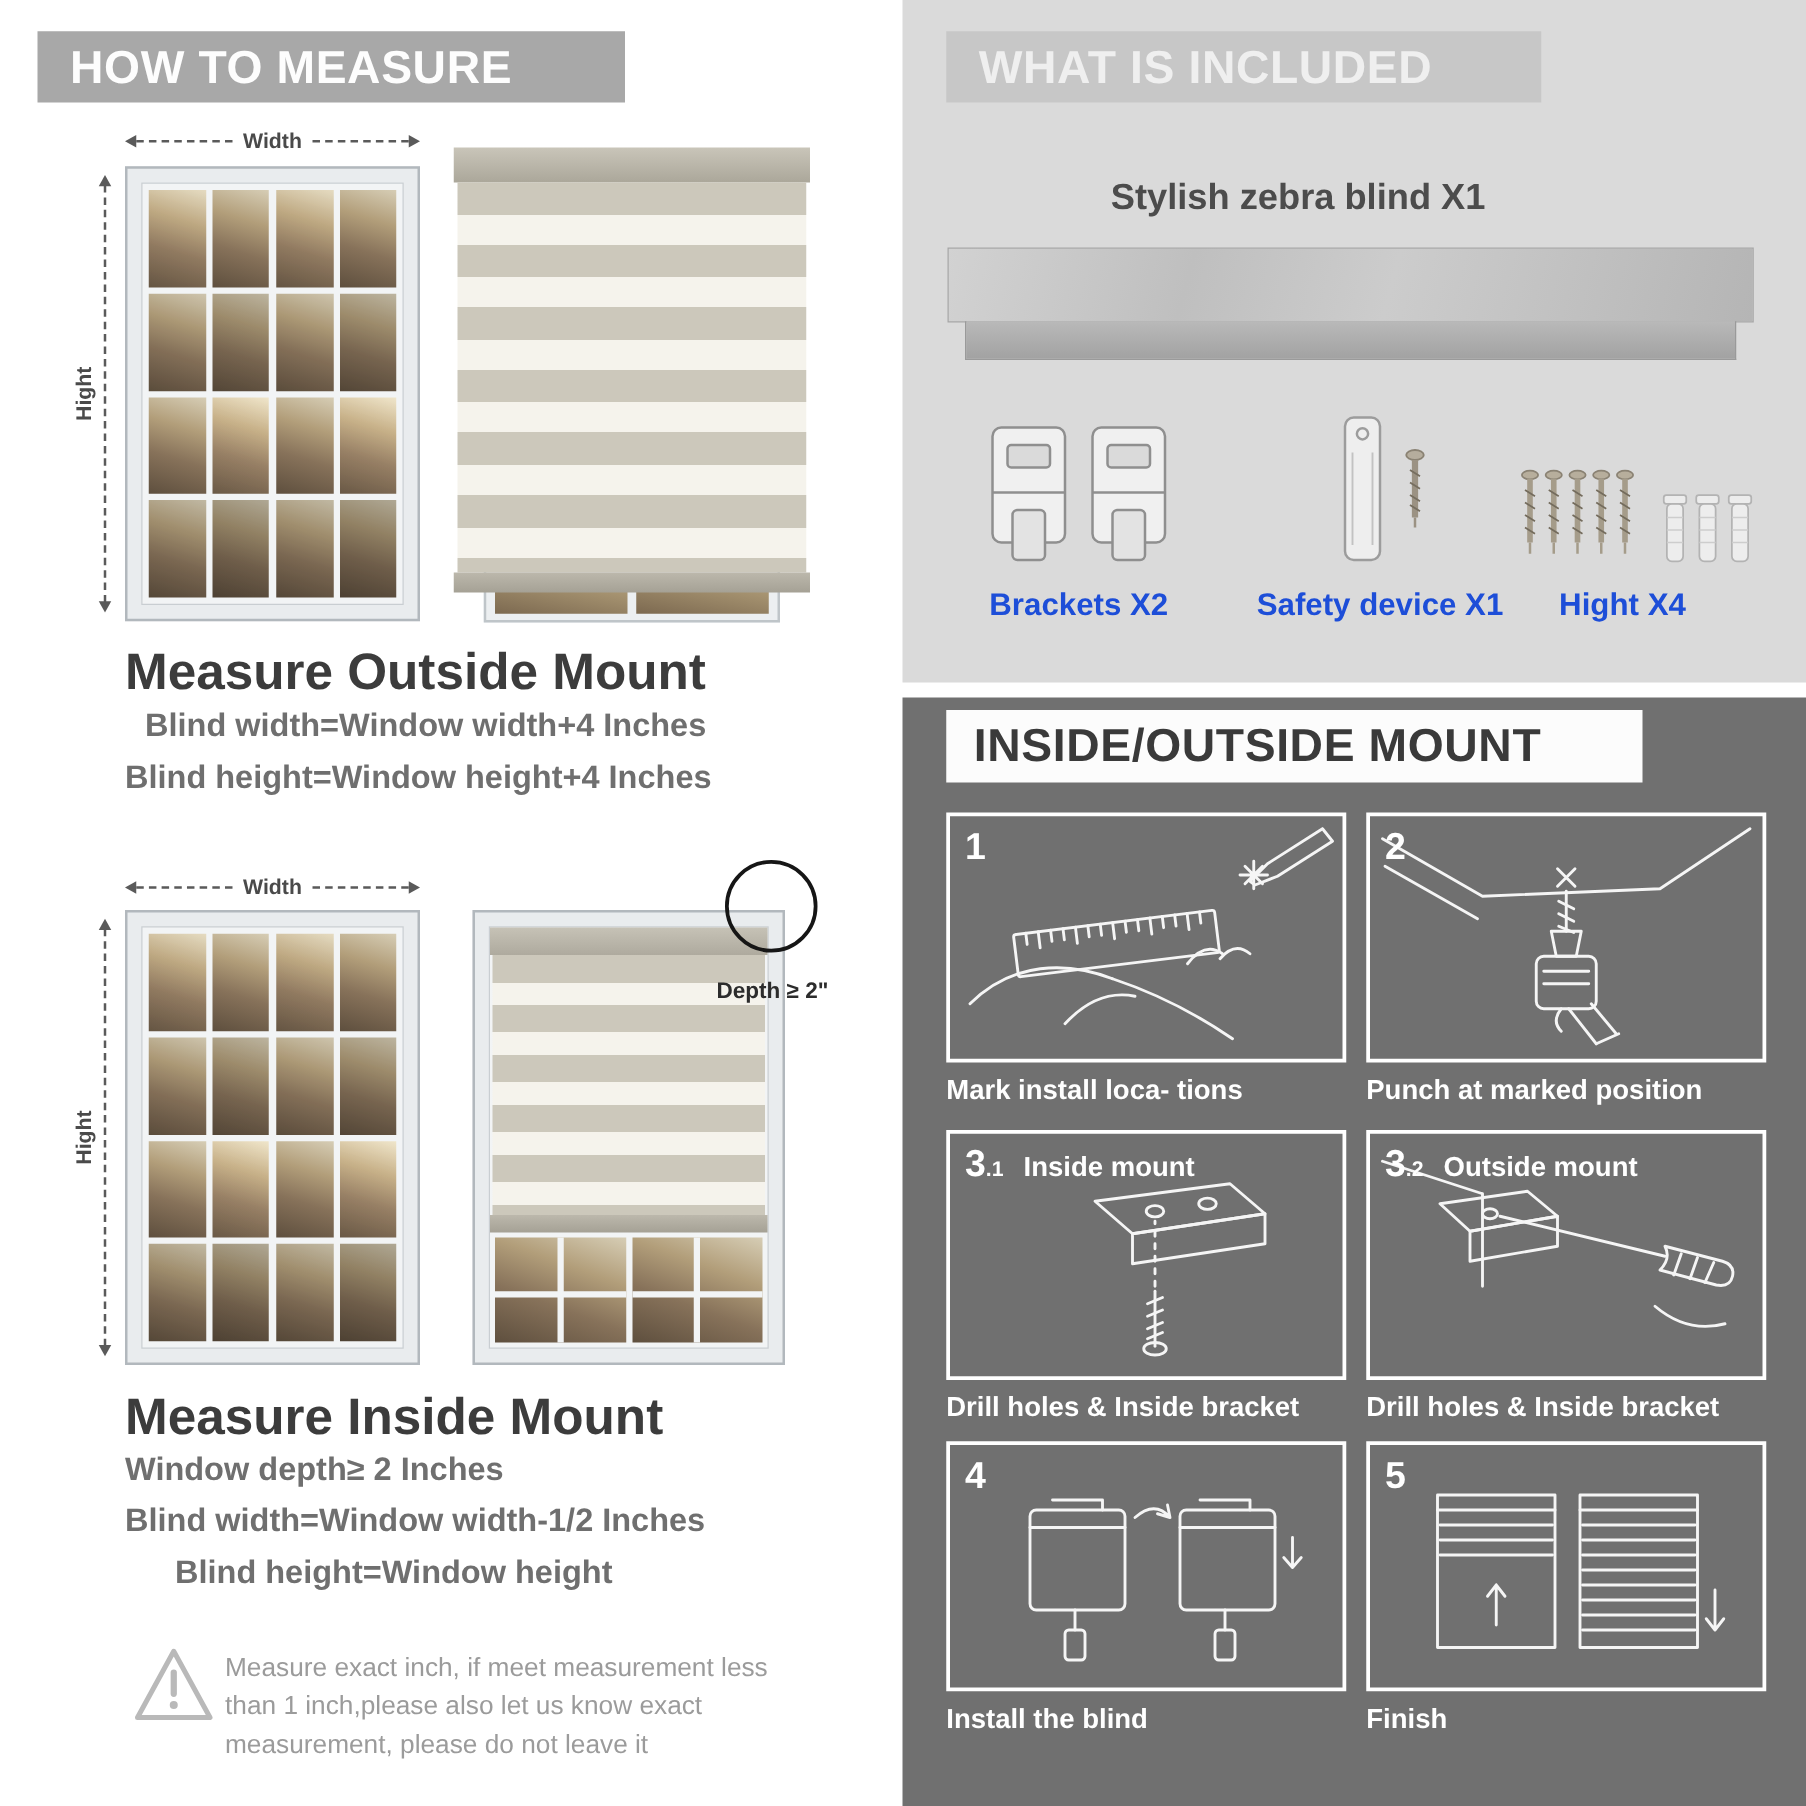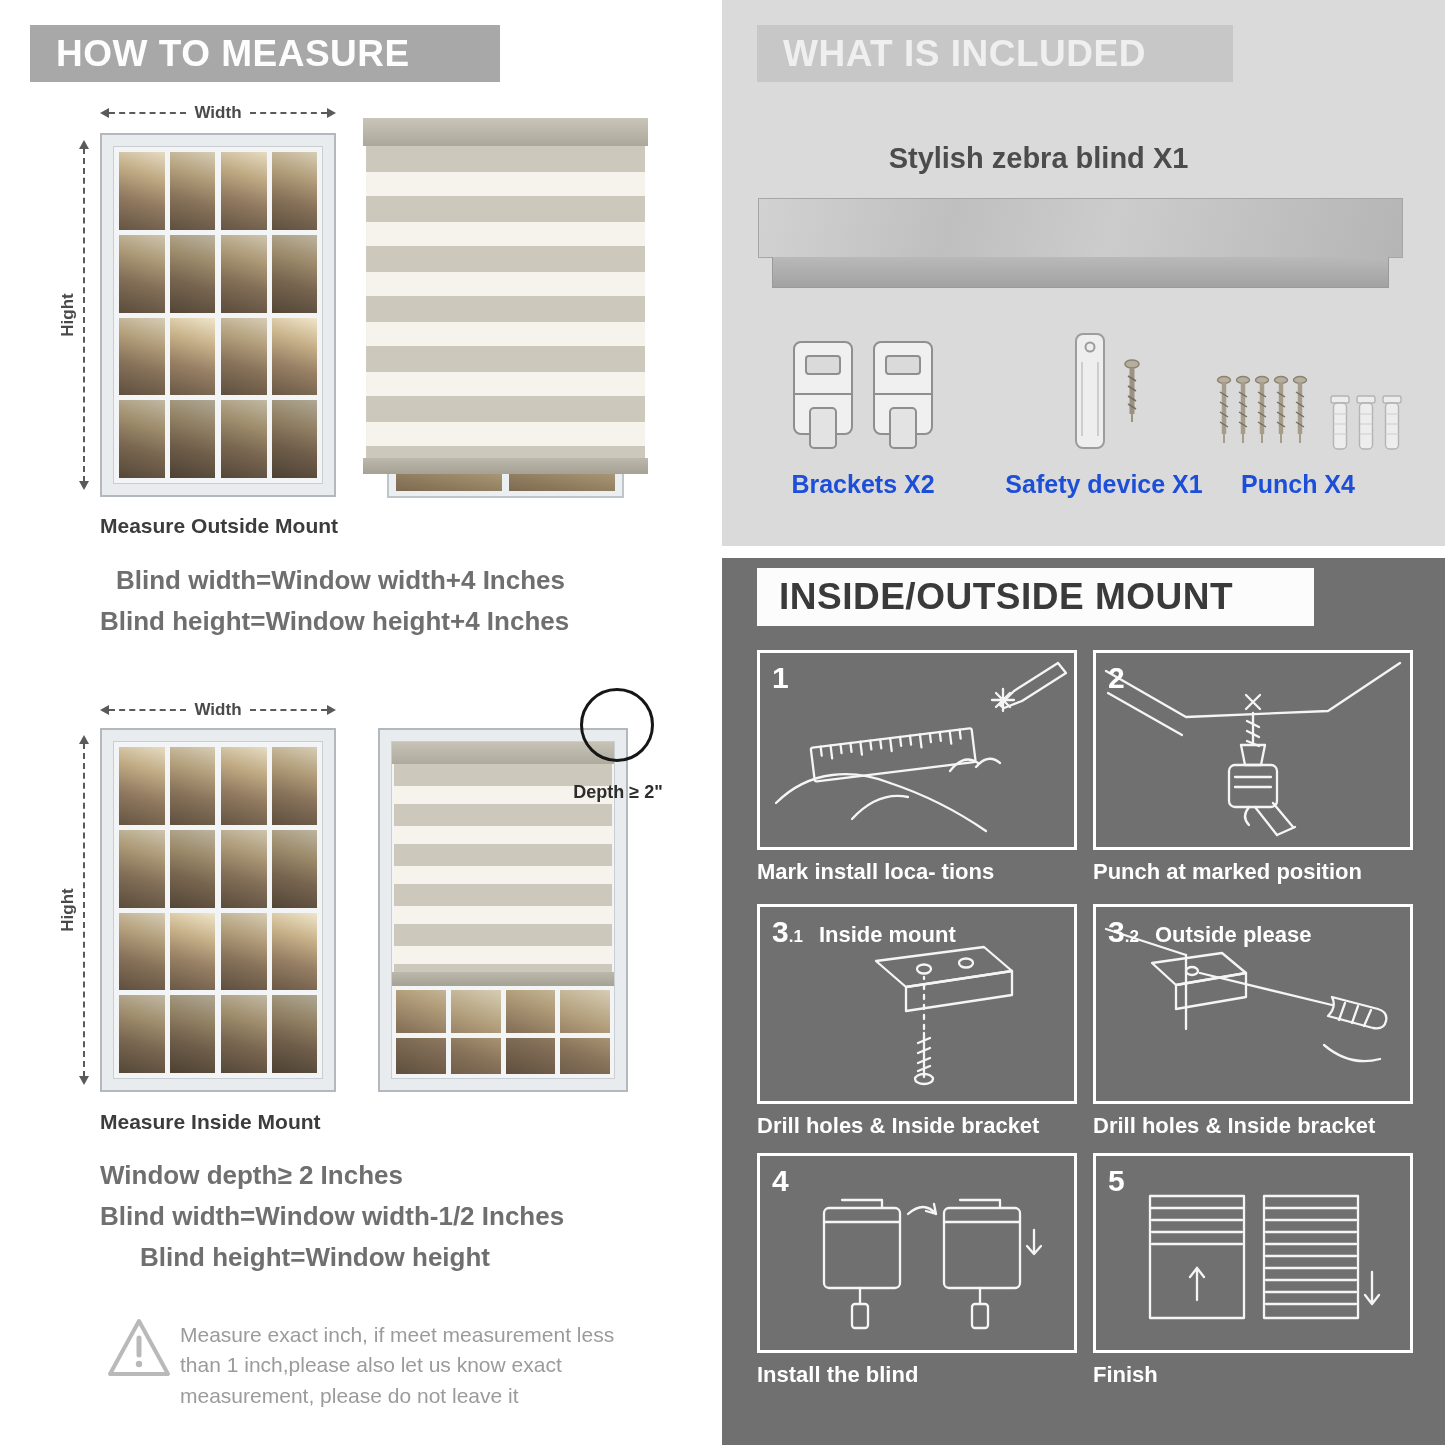--- a/index.html
+++ b/index.html
@@ -62,21 +62,21 @@
   .wb-rail { position: absolute; left: 0; right: 0; top: 230px; height: 14px; background: linear-gradient(#bcb8ac,#a5a195); }
   .wb-glass { position: absolute; left: 0; right: 0; top: 244px; bottom: 0; display: flex; gap: 5px; padding: 4px; }
   .glass2 { flex: 1;
     background-image: linear-gradient(#f2f4f5,#f2f4f5), linear-gradient(#f2f4f5,#f2f4f5),
       linear-gradient(200deg,#d6cdb5,#b29e7a 32%,#87725a 62%,#5e4f3e 100%);
     background-size: 100% 5px, 5px 100%, 100% 100%;
     background-position: 0 55%, 50% 0, 0 0; background-repeat: no-repeat; }
   .depth-circle { position: absolute; left: 580px; top: 688px; width: 74px; height: 74px; border: 3px solid #161616; border-radius: 50%; z-index: 5; }
   .depth-label  { position: absolute; left: 556px; top: 782px; width: 124px; text-align: center; font-size: 18px; font-weight: bold; color: #2c2c2c; }
   
-  .heading { position: absolute; font-weight: bold; color: #3c3c3c; font-size: 21px; }
+  .heading { position: absolute; font-weight: bold; color: #3c3c3c; font-size: 41px; }
   .h-out { left: 100px; top: 514px; }
   .h-in  { left: 100px; top: 1110px; }
   .mline { position: absolute; font-weight: bold; color: #6f6f6f; font-size: 26px; }
   .l-out1 { left: 116px; top: 565px; }  .l-out2 { left: 100px; top: 606px; }
   .l-in1  { left: 100px; top: 1160px; } .l-in2  { left: 100px; top: 1201px; } .l-in3 { left: 100px; top: 1242px; margin-left: 40px; }
   .warn-icon { position: absolute; left: 106px; top: 1316px; width: 66px; height: 64px; }
   .warn-text { position: absolute; left: 180px; top: 1320px; width: 448px; font-size: 21px; color: #9b9b9b; line-height: 1.45; }
   
   .product-title { position: absolute; left: 722px; top: 142px; width: 633px; text-align: center; font-size: 29px; font-weight: bold; color: #4c4c4c; }
   .rail-main { position: absolute; left: 758px; top: 198px; width: 645px; height: 60px; border: 1px solid #a6a6a6;
@@ -313,21 +313,21 @@
               <rect x="-9" y="24" width="18" height="7" rx="2" fill="#ececec" stroke="#b3b3b3" stroke-width="1.4"></rect>
               <rect x="-6.5" y="31" width="13" height="46" rx="4" fill="rgba(255,255,255,0.5)" stroke="#b3b3b3" stroke-width="1.4"></rect>
               <path d="M-6.5 42h13 M-6.5 52h13 M-6.5 62h13" stroke="#cdcdcd" stroke-width="1.2" fill="none"></path>
             </g>
         </g>
       </svg>
     </div>
 
     <div class="ilabel ilabel-brackets">Brackets X2</div>
     <div class="ilabel ilabel-safety">Safety device X1</div>
-    <div class="ilabel ilabel-screws">Punch X4</div>
+    <div class="ilabel ilabel-screws">Hight X4</div>
   </section>
 
   <section>
     <div class="bg-mount"></div>
     <div class="banner banner-mount">INSIDE/OUTSIDE MOUNT</div>
 
     <div class="cell c1">
       <div class="panel">
         <div class="step-head">
           <span class="step-num">1</span>
@@ -400,21 +400,21 @@
         </svg>
       </div>
       <div class="caption">Drill holes &amp; Inside bracket</div>
     </div>
 
     <div class="cell c4">
       <div class="panel">
         <div class="step-head">
           <span class="step-num">3</span>
           <span class="step-sub">.2</span>
-          <span class="step-title">Outside please</span>
+          <span class="step-title">Outside mount</span>
         </div>
         <svg viewBox="0 0 314 194">
           <g fill="none" stroke="#f5f5f5" stroke-width="2.3" stroke-linecap="round" stroke-linejoin="round">
             <path d="M10 22l80 26 M90 48v74"></path>
             <path d="M56 56l70-10 24 20-70 12z"></path>
             <path d="M80 78l70-12v24l-70 12z"></path>
             <ellipse cx="96" cy="64" rx="6" ry="4"></ellipse>
             <path d="M104 66l132 32"></path>
             <path d="M236 90l46 12q10 3 8 12t-13 7l-45-12q9-9 4-19z"></path>
             <path d="M249 96l-6 17 M262 99l-6 17 M275 103l-7 16"></path>

